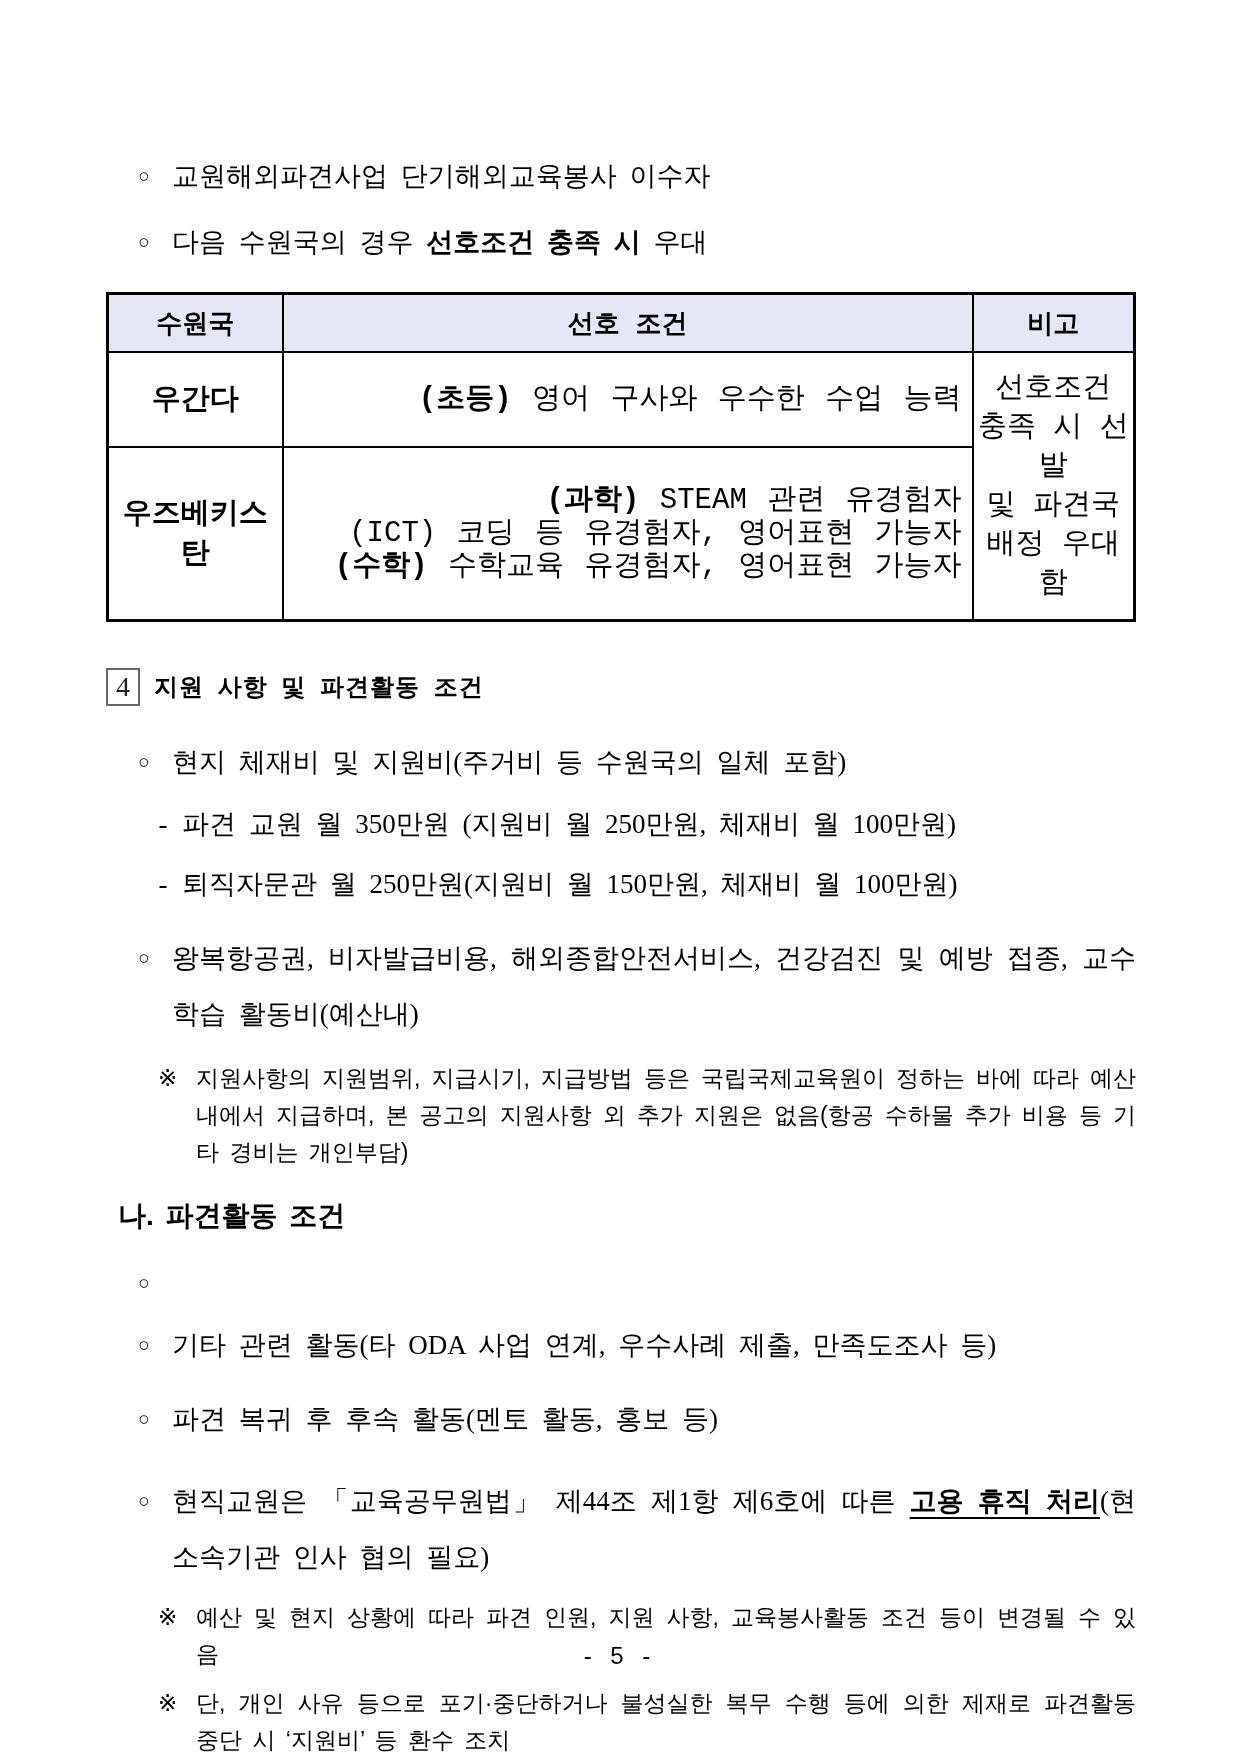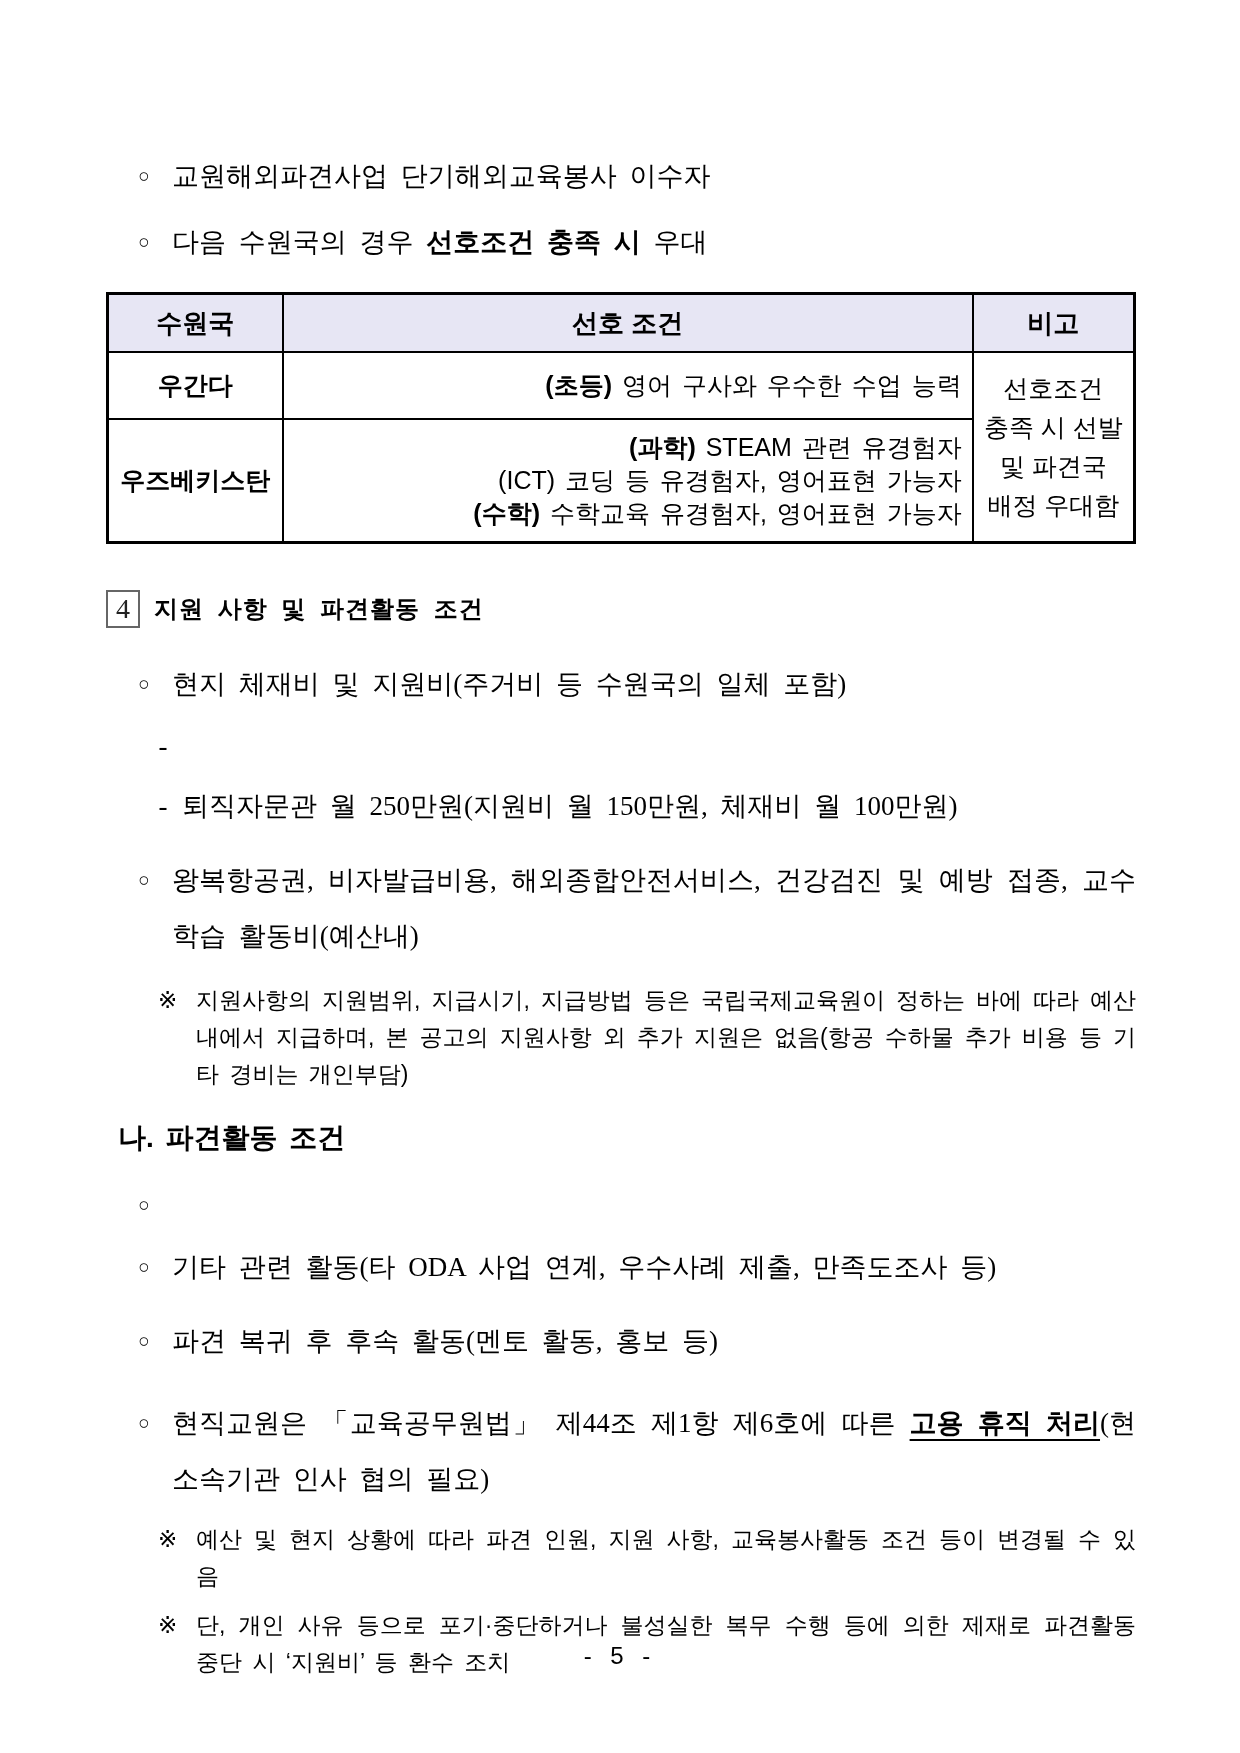--- a/index.html
+++ b/index.html
@@ -24,23 +24,23 @@
   .bu{font-weight:bold;text-decoration:underline;text-underline-offset:7px;}
   .u{text-decoration:underline;text-underline-offset:7px;}
   
   .note-row{display:flex;align-items:flex-start;font-family:"Liberation Sans","DejaVu Sans",sans-serif;font-size:23px;line-height:37px;word-spacing:4px;margin-left:52px;}
   .n-mark{flex:0 0 auto;width:28px;margin-right:10px;}
   .n-text{flex:1 1 auto;text-align:justify;}
   
   table.pref{border-collapse:collapse;width:100%;margin-top:30px;margin-bottom:46px;
     font-family:"Liberation Sans","DejaVu Sans",sans-serif;}
   table.pref,table.pref th,table.pref td{border:2px solid #000;}
-  table.pref{border-width:3px;}
+  table.pref{border-width:3px;font-family:Liberation Mono, monospace;}
   table.pref th{background:#e7e6f4;font-size:26px;font-weight:bold;height:54px;}
-  table.pref td{font-size:25px;vertical-align:middle;margin-top:16px;}
+  table.pref td{font-size:29px;vertical-align:middle;margin-top:16px;}
   td.country{width:176px;text-align:center;font-weight:bold;height:60px;}
   td.cond{width:690px;text-align:right;padding:8px 10px;word-spacing:3px;}
   td.remark{width:156px;text-align:center;font-size:24px;line-height:39px;padding:16px 4px;}
   .cond-line{line-height:33px;}
   
   .sec-head{display:flex;align-items:center;margin:44px 0 36px 0;
     font-family:"Liberation Sans","DejaVu Sans",sans-serif;}
   .sec-num{display:inline-block;border:2px solid #666;color:#222;
     font-family:"Liberation Serif","DejaVu Serif",serif;
     font-size:28px;line-height:34px;padding:0 8px;margin-right:14px;}
@@ -105,20 +105,21 @@
     <span class="sec-title">지원 사항 및 파견활동 조건</span>
   </div>
 
 
   <div class="bullet-row mb22">
     <span class="b-mark">○</span>
     <div class="b-text">현지 체재비 및 지원비(주거비 등 수원국의 일체 포함)</div>
   </div>
   <div class="dash-row mb20">
     <span class="d-mark">-</span>
+    <div>파견 교원 월 350만원 (지원비 월 250만원, 체재비 월 100만원)</div>
   </div>
   <div class="dash-row mb26">
     <span class="d-mark">-</span>
     <div>퇴직자문관 월 250만원(지원비 월 150만원, 체재비 월 100만원)</div>
   </div>
   <div class="bullet-row wrap2 mb18">
     <span class="b-mark" style="line-height:56px;">○</span>
     <div class="b-text">왕복항공권, 비자발급비용, 해외종합안전서비스, 건강검진 및 예방 접종, 교수 학습 활동비(예산내)</div>
   </div>
   <div class="note-row mb26">

